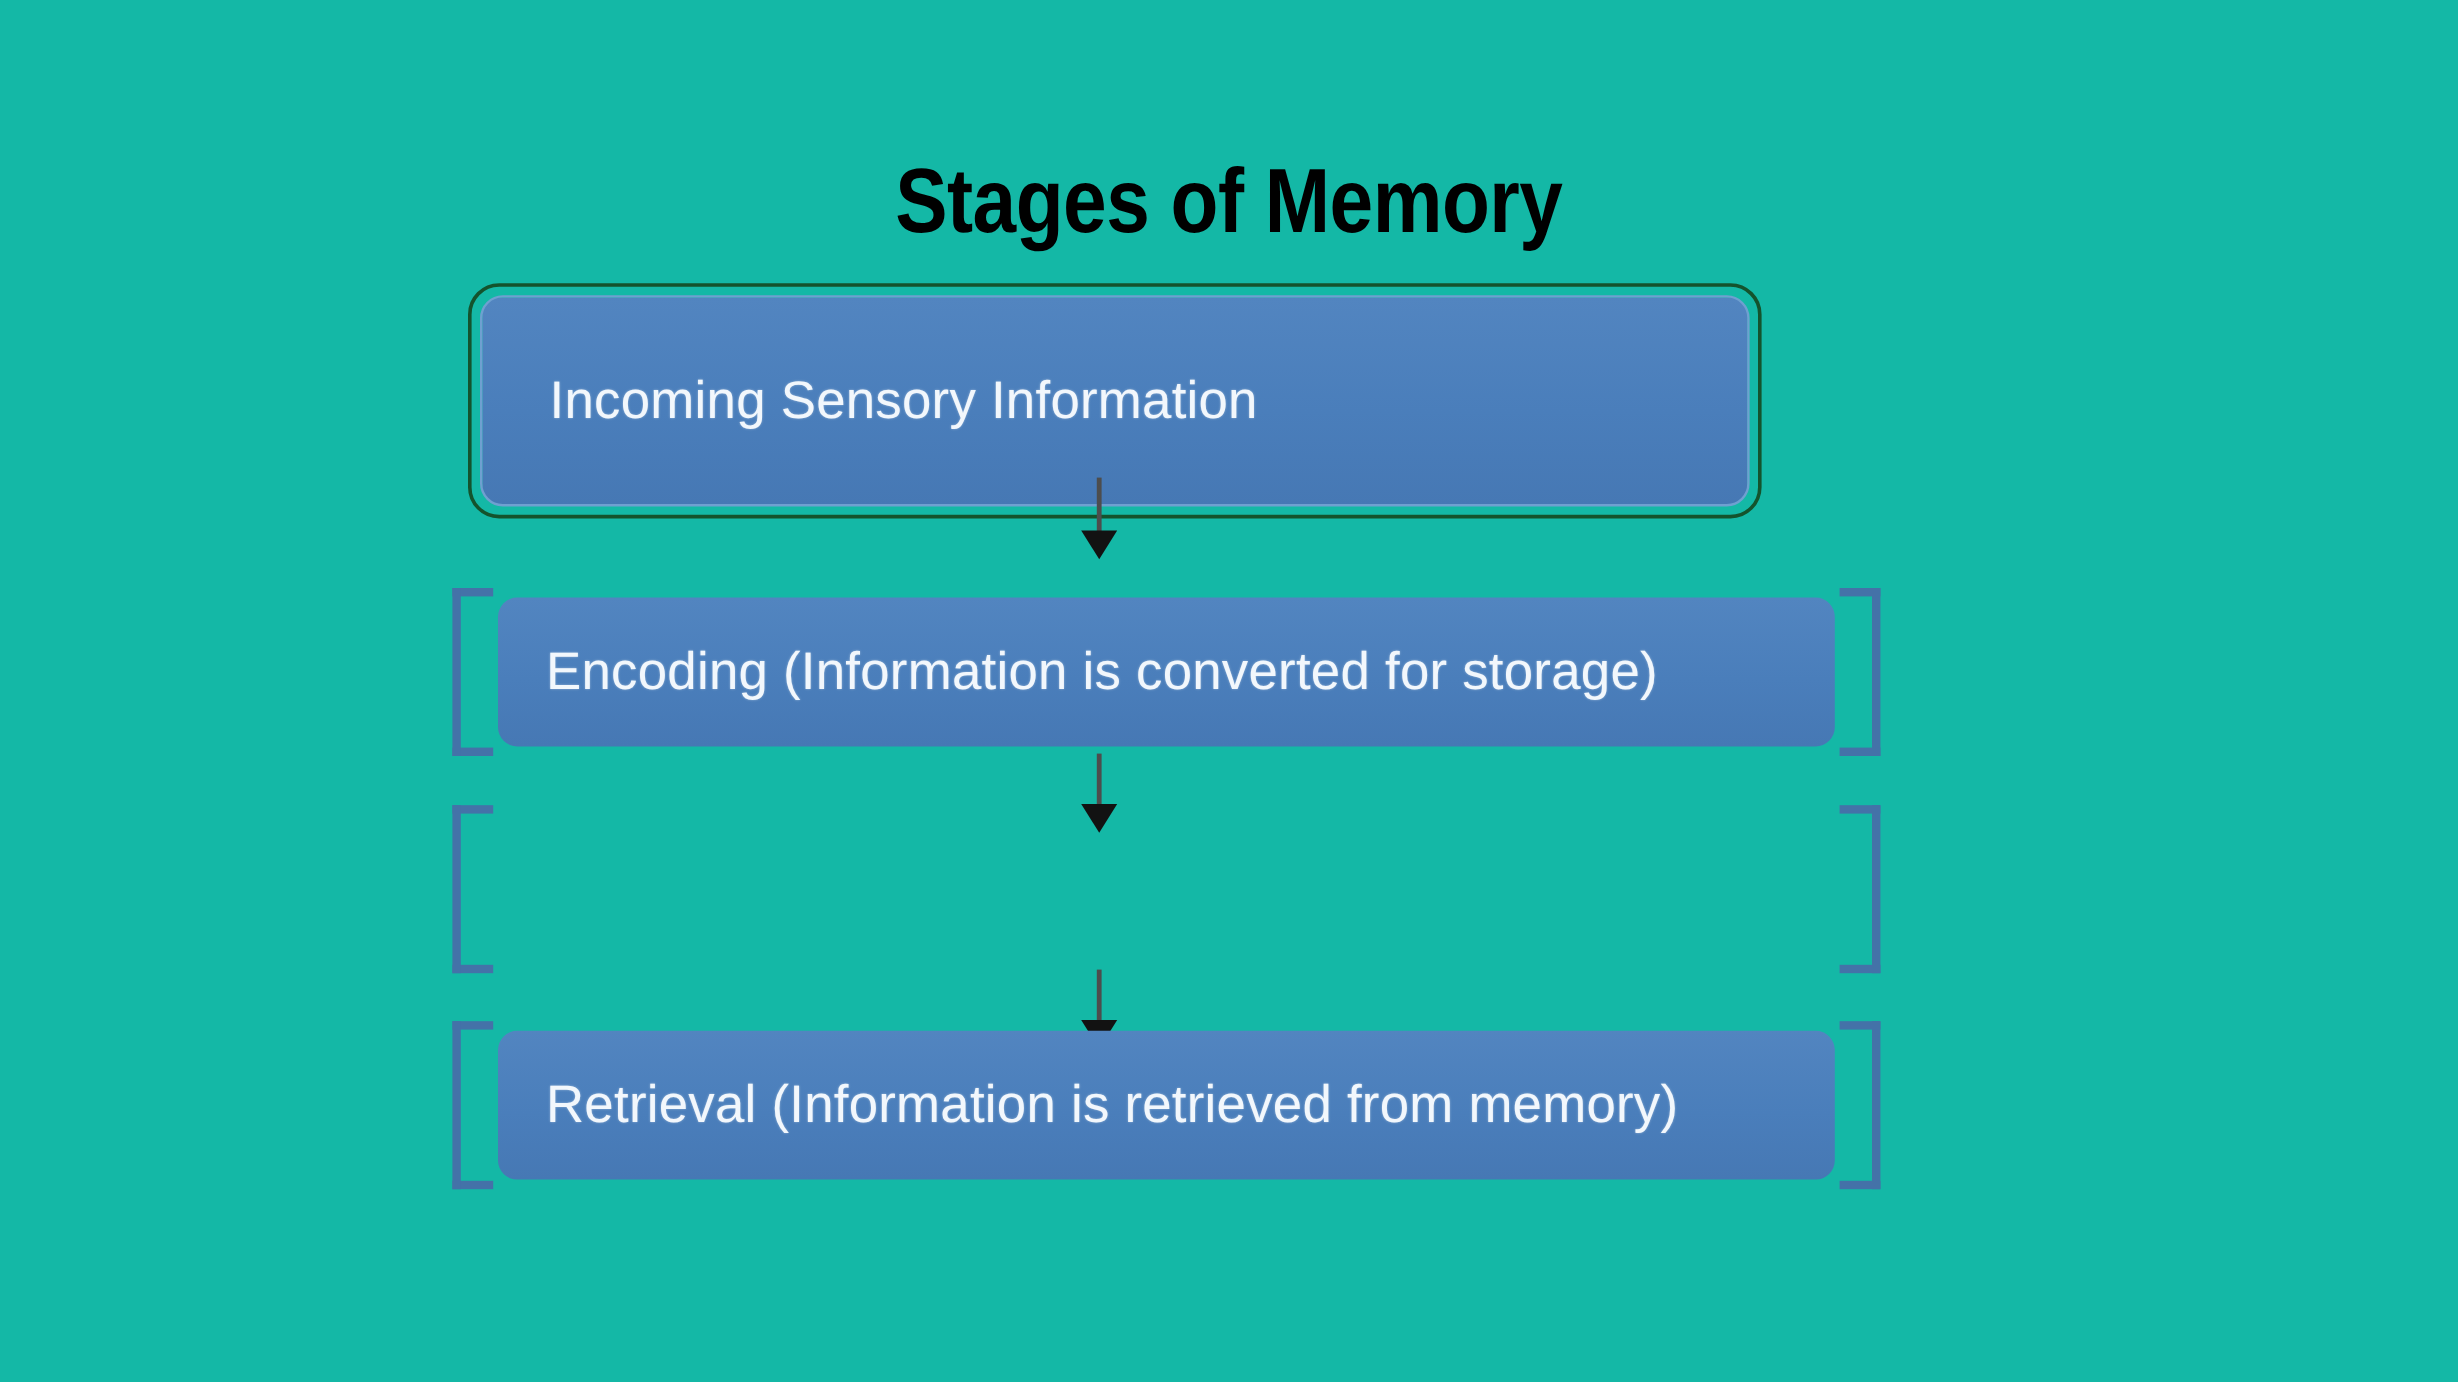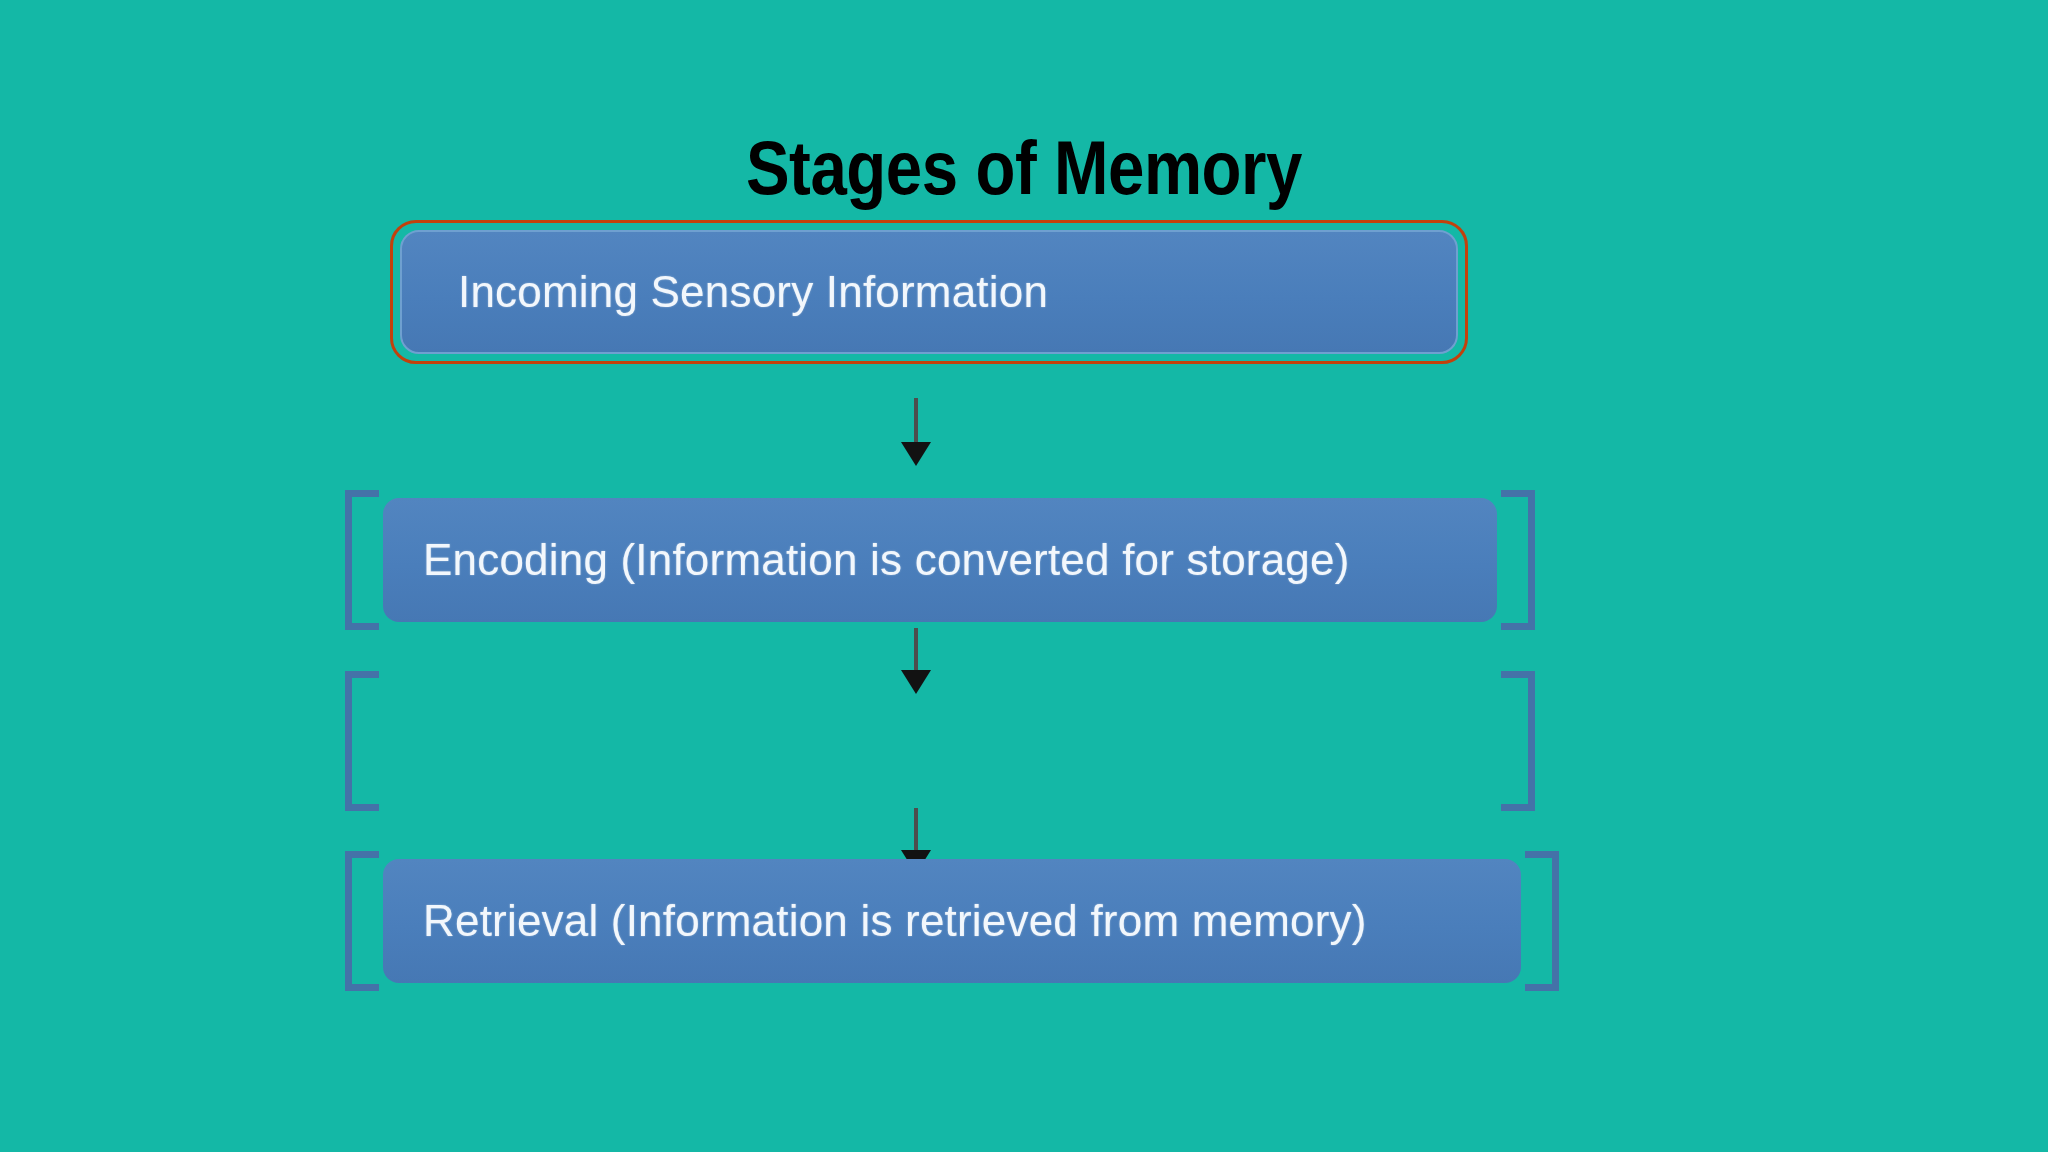--- a/index.html
+++ b/index.html
@@ -36,24 +36,24 @@
     transform: scaleX(0.86);
     transform-origin: center center;
     line-height: 1.05;
     white-space: nowrap;
   }
 
   
   .outer-frame {
     position: absolute;
     left: 390px;
-    top: 220px;
+    top: 236px;
     width: 1078px;
-    height: 144px;
-    border: 3px solid #c2410c;
+    height: 196px;
+    border: 3px solid #14532d;
     border-radius: 26px;
     background: transparent;
     box-sizing: border-box;
   }
   .inner-box {
     position: absolute;
     left: 7px;
     top: 7px;
     right: 7px;
     bottom: 7px;
@@ -65,20 +65,21 @@
     align-items: center;
   }
   .inner-box .label {
     padding-left: 56px;
   }
 
   
   .bracket-row {
     position: absolute;
     height: 140px;
+    margin-left: 32px;
   }
   .bracket {
     position: absolute;
     top: 0;
     width: 34px;
     height: 140px;
     box-sizing: border-box;
   }
   .bracket.left {
     left: 0;
@@ -177,21 +178,21 @@
   <div class="bracket-row" style="left:345px;top:671px;width:1190px;">
     <div class="bracket left"></div>
     <div class="bracket right"></div>
   </div>
 
   <div class="arrow" style="top:808px;height:66px;">
     <div class="shaft" style="height:46px;"></div>
     <div class="head" style="top:42px;"></div>
   </div>
 
-  <div class="bracket-row" style="left:345px;top:851px;width:1190px;padding-left:24px;">
+  <div class="bracket-row" style="left:345px;top:851px;width:1190px;">
     <div class="bracket left"></div>
     <div class="bracket right"></div>
     <div class="bar">
       <span class="label">Retrieval (Information is retrieved from memory)</span>
     </div>
   </div>
 
 </div>
 
 </body></html>

